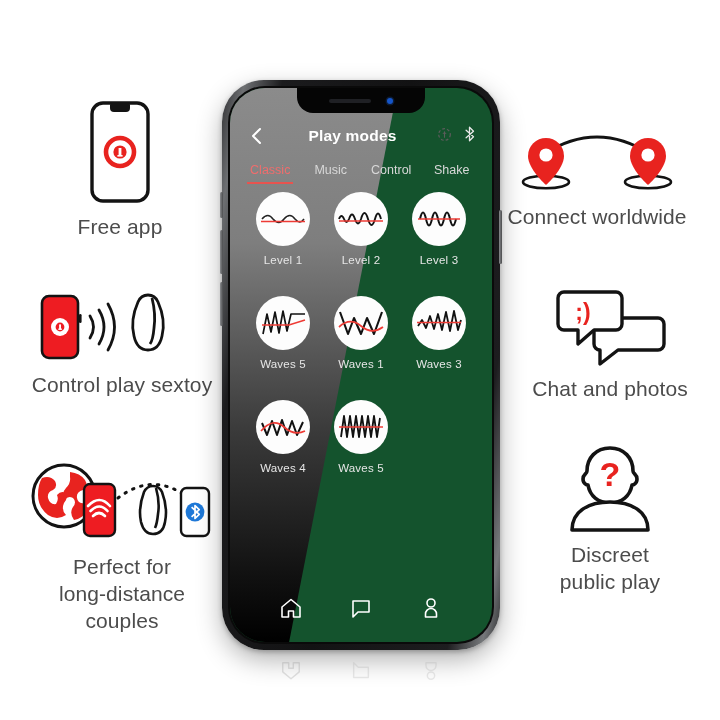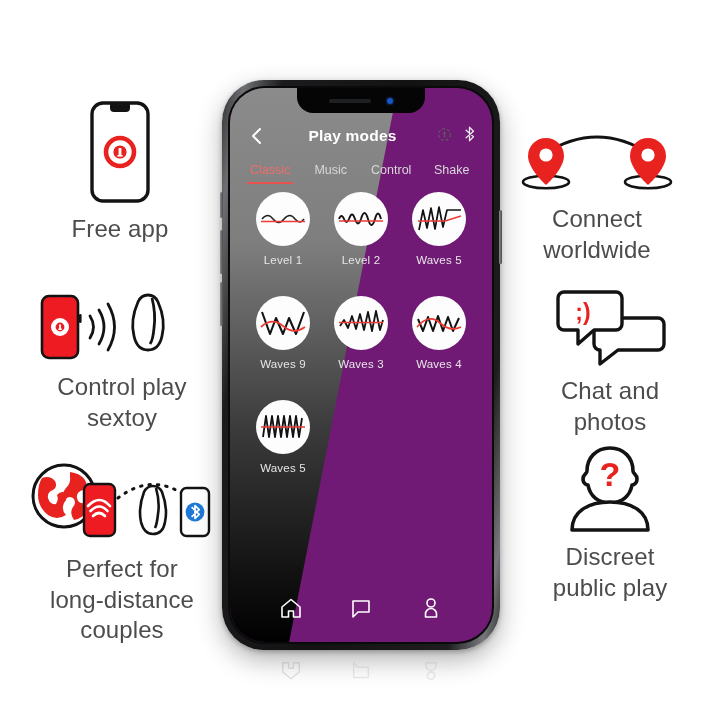--- a/index.html
+++ b/index.html
@@ -8,21 +8,21 @@
     background:#ffffff;
     font-family:"Liberation Sans", sans-serif;
     overflow:hidden;
   }
   .stage{ position:relative; width:720px; height:720px; background:#fff; }
 
   
   .feature{ position:absolute; display:flex; flex-direction:column; align-items:center; }
   .feature .art{ display:flex; align-items:center; justify-content:center; }
   .feature .cap{
-    color:#4c4c4c; font-size:24px; line-height:1.28; text-align:center;
+    color:#4c4c4c; font-size:21px; line-height:1.28; text-align:center;
     letter-spacing:.1px; white-space:pre-line; margin-top:10px;
   }
 
   .f-free-app   { left:34px;  top:100px;  width:172px; }
   .f-control    { left:26px;  top:292px;  width:192px; }
   .f-longdist   { left:18px;  top:458px;  width:208px; }
   .f-connect    { left:500px; top:132px;  width:194px; }
   .f-chat       { left:524px; top:288px;  width:172px; }
   .f-discreet   { left:522px; top:444px;  width:176px; }
 
@@ -36,21 +36,21 @@
     background:linear-gradient(100deg,#2b2b2d 0%,#6e7073 6%,#1b1b1d 16%,#121213 50%,#1d1d1f 86%,#76787b 95%,#2a2a2c 100%);
     box-shadow:0 10px 26px rgba(0,0,0,.30), 0 2px 5px rgba(0,0,0,.25);
   }
   .phone-inner{
     position:absolute; left:6px; top:6px; right:6px; bottom:6px;
     border-radius:37px; background:#0a0a0a;
     overflow:hidden;
   }
   .screen{
     position:absolute; left:2px; top:2px; right:2px; bottom:2px;
-    border-radius:35px; background:#701a75; overflow:hidden;
+    border-radius:35px; background:#14532d; overflow:hidden;
   }
   
   .glare{
     position:absolute; left:-10%; top:0; width:74%; height:100%;
     background:linear-gradient(180deg,#8b8b8b 0%,#7e7e7e 28%,#3a3a3a 62%,#111 88%,#000 100%);
     clip-path:polygon(0% 0%, 100% 0%, 44% 100%, 0% 100%);
     pointer-events:none;
   }
   .notch{
     position:absolute; left:50%; transform:translateX(-50%); top:0;
@@ -290,39 +290,48 @@
           <div class="cell">
             <div class="disc">
               <svg width="50" height="34" viewBox="0 0 50 34">
                 <path d="M3 17 q2.5 -6 5 0 q2.5 6 5 0 q3 -9 6 0 q3 9 6 0 q3.5 -12 7 0 q3.5 12 7 0 q3 -11 6 0" fill="none" stroke="#121212" stroke-width="1.9"></path>
                 <line x1="3" y1="19" x2="47" y2="19" stroke="#ee3b35" stroke-width="1.6"></line>
               </svg>
             </div>
             <div class="lbl">Level 2</div>
           </div>
 
+          <div class="cell">
+            <div class="disc">
+              <svg width="50" height="34" viewBox="0 0 50 34">
+                <path d="M6 17 q3 -13 6 0 q3 13 6 0 q3 -13 6 0 q3 13 6 0 q3 -13 6 0 q3 13 6 0" fill="none" stroke="#121212" stroke-width="2"></path>
+                <line x1="4" y1="17" x2="46" y2="17" stroke="#ee3b35" stroke-width="1.6"></line>
+              </svg>
+            </div>
+            <div class="lbl">Level 3</div>
+          </div>
 
           <div class="cell">
             <div class="disc">
               <svg width="50" height="34" viewBox="0 0 50 34">
                 <path d="M5 28 L9 8 L13 26 L17 6 L21 27 L25 5 L29 25 L33 8 L38 8 L47 8" fill="none" stroke="#121212" stroke-width="1.7" stroke-linejoin="round"></path>
                 <path d="M4 19 L31 19 L47 14" fill="none" stroke="#ee3b35" stroke-width="1.6"></path>
               </svg>
             </div>
             <div class="lbl">Waves 5</div>
           </div>
 
           <div class="cell">
             <div class="disc">
               <svg width="50" height="34" viewBox="0 0 50 34">
                 <path d="M4 6 L12 28 L18 12 L25 28 L31 12 L38 28 L46 6" fill="none" stroke="#121212" stroke-width="2.1" stroke-linejoin="round"></path>
                 <path d="M3 21 q11 -10 22 -1 q11 9 22 1" fill="none" stroke="#ee3b35" stroke-width="1.7"></path>
               </svg>
             </div>
-            <div class="lbl">Waves 9</div>
+            <div class="lbl">Waves 1</div>
           </div>
 
           <div class="cell">
             <div class="disc">
               <svg width="50" height="34" viewBox="0 0 50 34">
                 <path d="M4 20 L8 14 L12 22 L16 10 L20 23 L24 8 L28 24 L32 6 L36 25 L40 5 L44 24 L47 14" fill="none" stroke="#121212" stroke-width="1.8" stroke-linejoin="round"></path>
                 <line x1="3" y1="16.5" x2="47" y2="16.5" stroke="#ee3b35" stroke-width="1.6"></line>
               </svg>
             </div>
             <div class="lbl">Waves 3</div>

